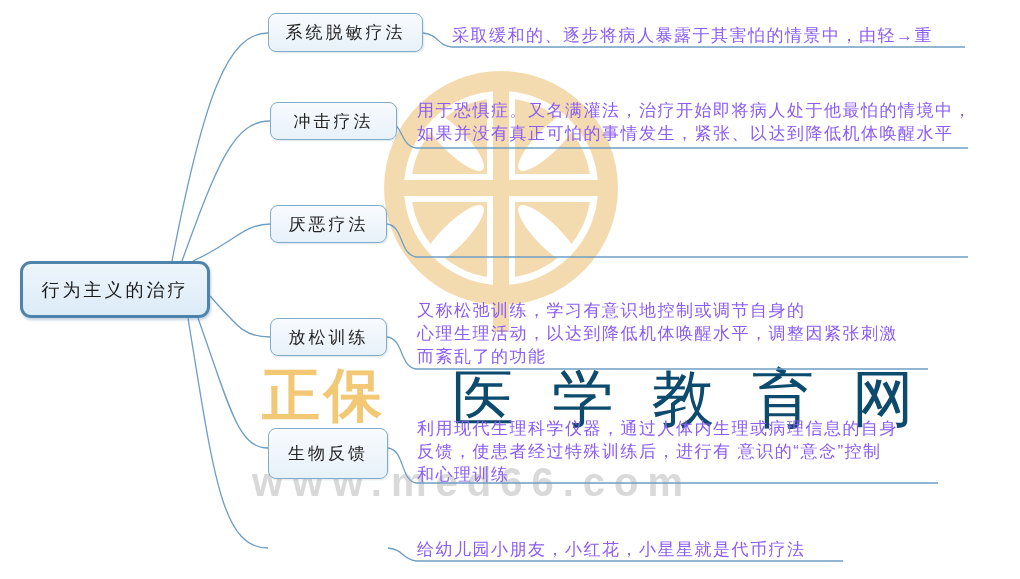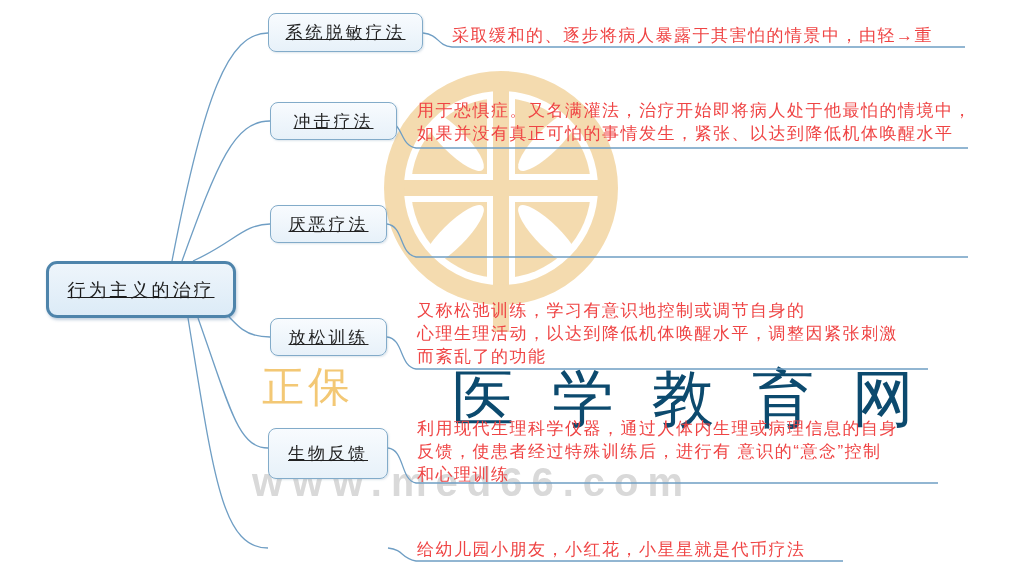--- a/index.html
+++ b/index.html
@@ -5,40 +5,40 @@
   html,body{margin:0;padding:0;background:#ffffff;}
   body{font-family:"Liberation Sans","DejaVu Sans",sans-serif;}
   #canvas{position:relative;width:1020px;height:579px;background:#ffffff;overflow:hidden;}
 
   
   #wm-layer{position:absolute;inset:0;z-index:0;}
   #connector-layer{position:absolute;inset:0;z-index:1;pointer-events:none;}
   .node-layer{z-index:2;}
 
   
-  .wm-gold{position:absolute;color:#f3c875;font-weight:normal;font-size:42px;
+  .wm-gold{position:absolute;color:#f3c875;font-weight:bold;font-size:58px;
            letter-spacing:4px;line-height:1;z-index:0;white-space:nowrap;}
   .wm-gray-cn{position:absolute;color:#0c4a6e;font-weight:normal;font-size:62px;
            letter-spacing:38px;line-height:1;z-index:0;white-space:nowrap;}
   .wm-gray-url{position:absolute;color:#d9d9d9;font-weight:bold;font-size:40px;
            letter-spacing:9px;line-height:1;z-index:0;white-space:nowrap;}
 
   
   .topic{position:absolute;box-sizing:border-box;display:flex;align-items:center;justify-content:center;
          background:linear-gradient(180deg,#f8fbfe 0%,#e7f1f9 100%);
          border:1.4px solid #82abc9;border-radius:8px;
          box-shadow:1px 1px 2px rgba(120,150,180,.25);
-         font-size:17px;letter-spacing:3px;color:#222222;white-space:nowrap;z-index:2;text-decoration:underline;}
+         font-size:17px;letter-spacing:3px;color:#222222;white-space:nowrap;z-index:2;}
   .topic-central{background:linear-gradient(180deg,#eef5fb 0%,#dcebf7 100%);
          border:3px solid #4e84ab;border-radius:11px;
          box-shadow:1px 2px 3px rgba(80,120,160,.35);
-         font-size:18px;letter-spacing:3px;color:#1b1b1b;margin-left:26px;}
+         font-size:18px;letter-spacing:3px;color:#1b1b1b;}
 
   
-  .desc{position:absolute;z-index:2;color:#ef4444;font-size:17px;
+  .desc{position:absolute;z-index:2;color:#8b5cf6;font-size:17px;
         letter-spacing:1.5px;line-height:23px;white-space:nowrap;}
   .desc div{height:23px;}
 </style>
 </head>
 <body>
 
 <div id="canvas">
 
   <svg id="wm-layer" width="1020" height="579" viewBox="0 0 1020 579">
     <g opacity="0.8">

